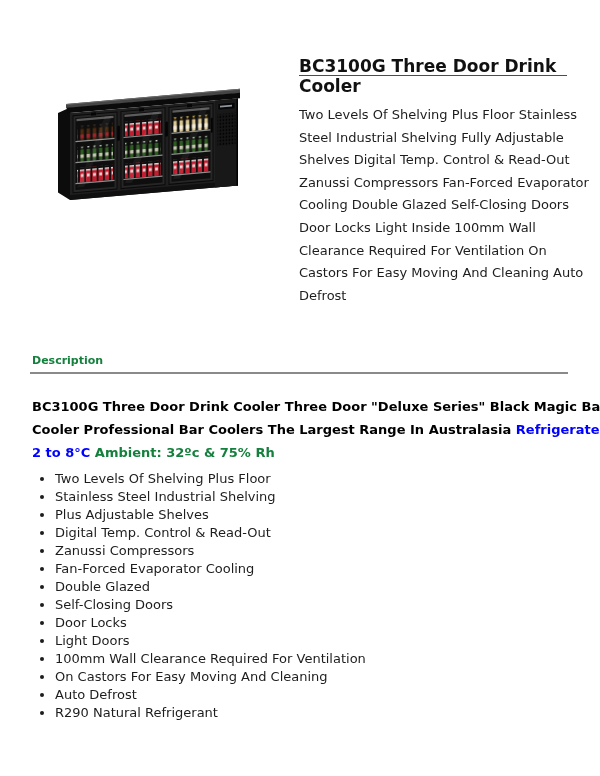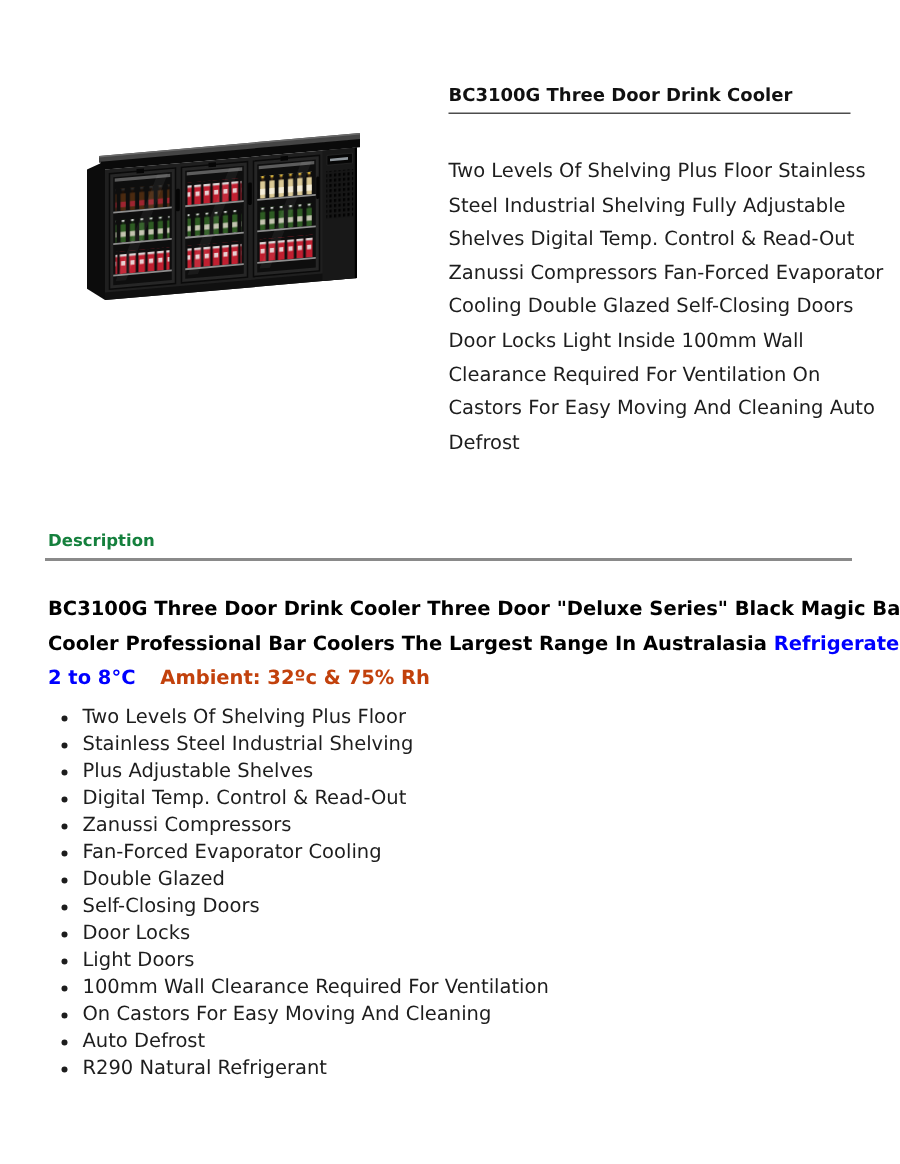--- a/index.html
+++ b/index.html
@@ -4,21 +4,21 @@
 <style>
   html,body{margin:0;padding:0;}
   body{
     width:600px;height:776px;position:relative;background:#ffffff;
     font-family:"DejaVu Sans","Liberation Sans",sans-serif;
     color:#1a1a1a;overflow:hidden;
   }
   .product-image{position:absolute;left:48px;top:76px;width:200px;height:130px;}
   .product-title{
     position:absolute;left:299px;top:45px;width:290px;
-    font-size:12px;font-weight:bold;color:#111;line-height:20px;
+    font-size:17px;font-weight:bold;color:#111;line-height:20px;
   }
   .title-divider{
     position:absolute;left:299px;top:75px;width:268px;height:0;
     border:none;border-top:1px solid #4d4d4d;margin:0;
   }
   .product-summary{
     position:absolute;left:299px;top:91px;
     font-size:13px;line-height:22.6px;color:#1d1d1d;
     white-space:pre-line;
   }
@@ -29,21 +29,21 @@
   .desc-divider{
     position:absolute;left:30px;top:372px;width:538px;height:0;
     border:none;border-top:2px solid #8a8a8a;margin:0;
   }
   .desc-lead{
     position:absolute;left:32px;top:395px;width:566px;
     font-size:13px;font-weight:bold;color:#000;line-height:23px;
   }
   .lead-line{white-space:nowrap;}
   .seg-blue{color:#0000ff;}
-  .seg-red{color:#c2410c;margin-left:12px;}
+  .seg-red{color:#15803d;}
   .features{
     position:absolute;left:36px;top:470px;margin:0;padding:0 0 0 19px;
     font-size:13px;color:#1d1d1d;list-style-type:disc;
   }
   .features li{line-height:18px;}
 </style>
 </head>
 <body>
 
 <svg class="product-image" viewBox="0 0 200 130" xmlns="http://www.w3.org/2000/svg" role="img" aria-label="product image">

